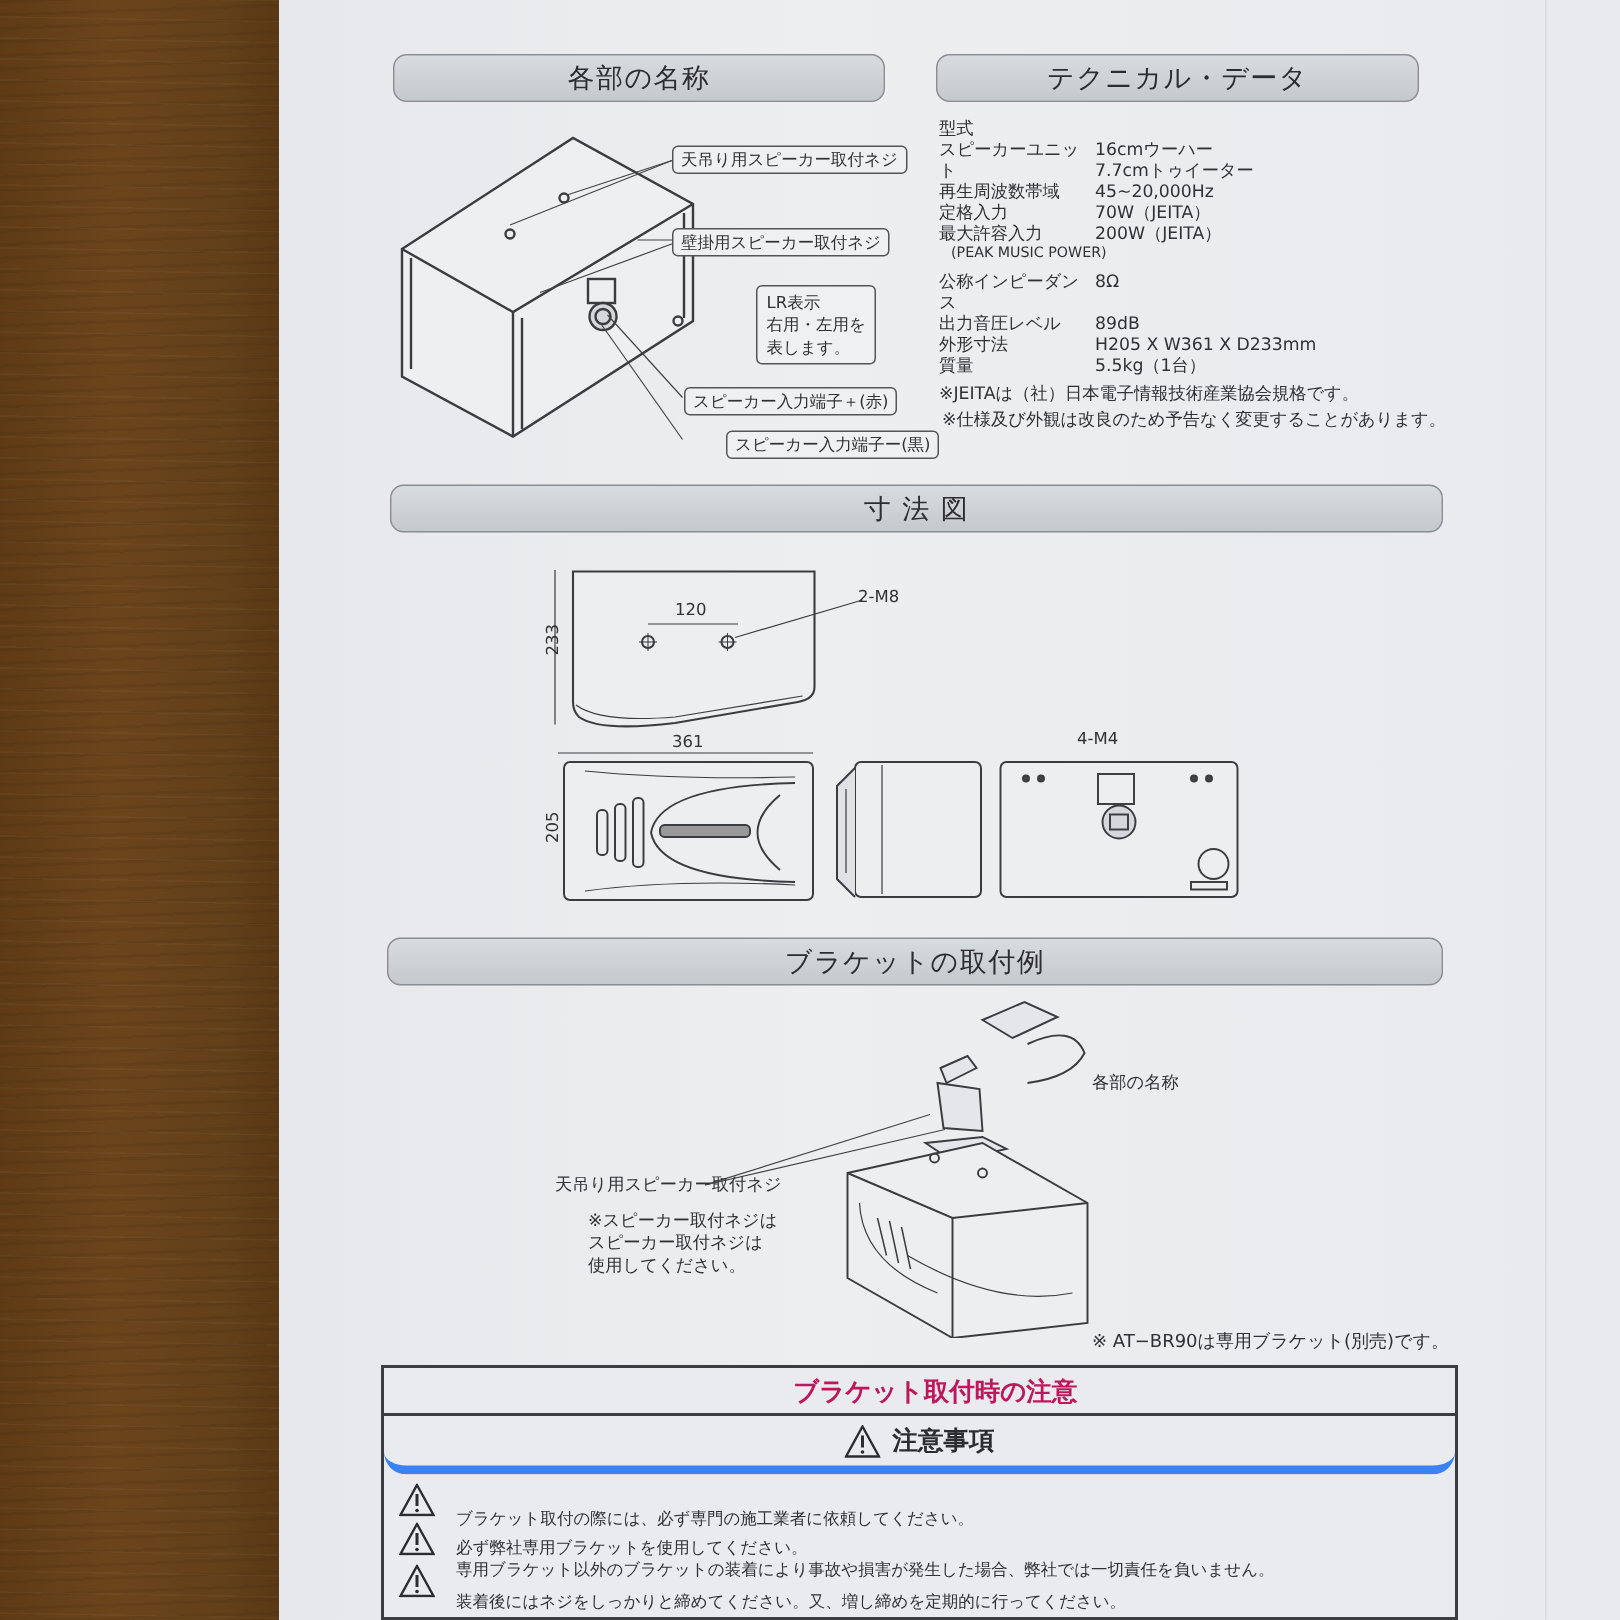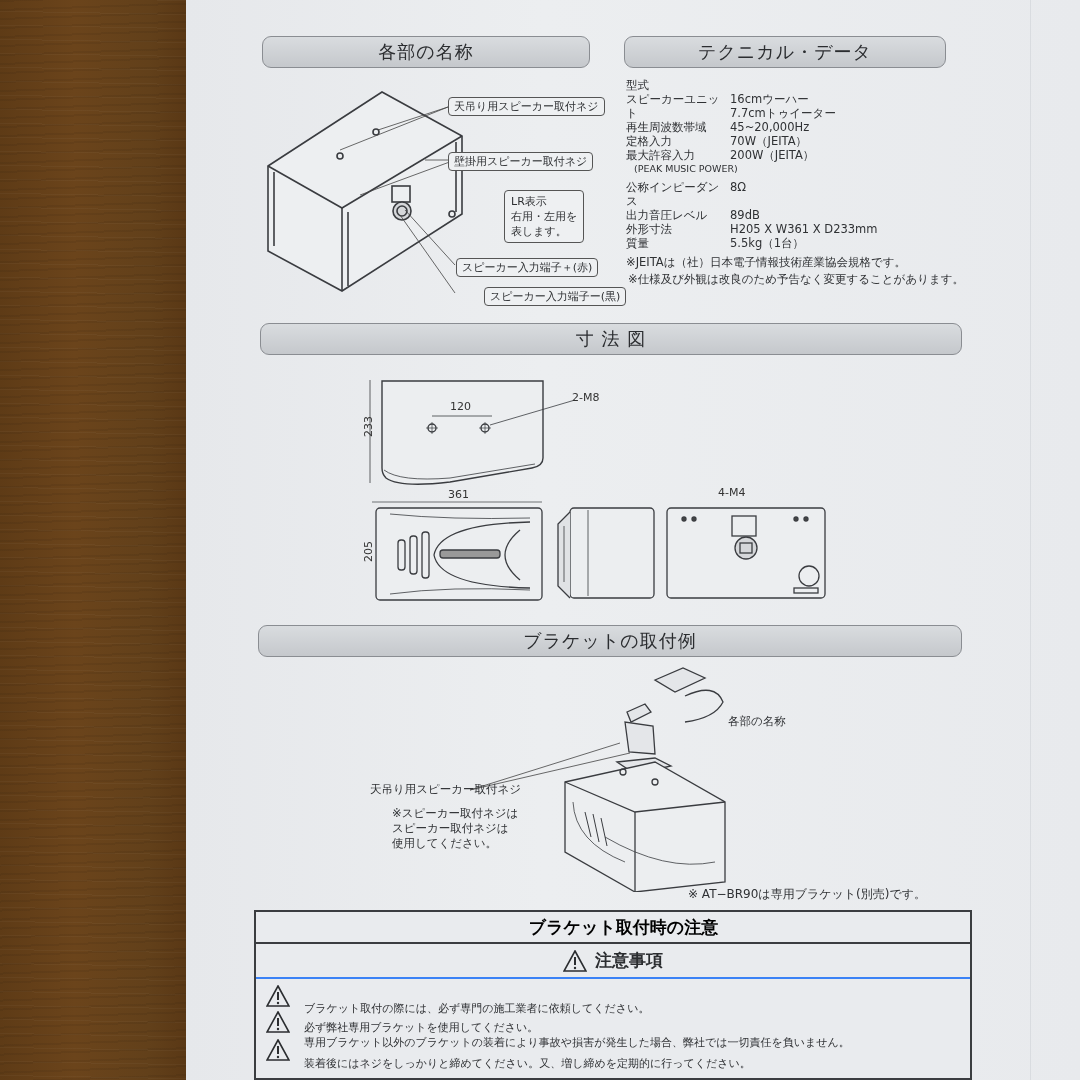--- a/index.html
+++ b/index.html
@@ -37,25 +37,25 @@
     position:absolute; border:1px solid #555; border-radius:4px; background:#eef0f2;
     font-size:11px; padding:1px 5px; white-space:nowrap; color:#2f3134;
   }
   .dim-text { position:absolute; font-size:11px; color:#333; }
   .caution-table {
     position:absolute; left:254px; top:910px; width:718px; height:170px;
     border:2px solid #3b3d40; box-sizing:border-box; background:#e9ebee;
   }
   .ct-head {
     height:30px; border-bottom:2px solid #3b3d40; display:flex; align-items:center; justify-content:center;
-    font-weight:bold; font-size:17px; color:#000000;padding-left:21px;
+    font-weight:bold; font-size:17px; color:#be185d;padding-left:21px;
   }
   .ct-sub {
-    height:33px; border-bottom:2px solid #3b82f6; display:flex; align-items:center; justify-content:center;
-    font-weight:bold; font-size:17px; color:#2b2d30; gap:8px;
+    height:33px; border-bottom:6px solid #3b82f6; display:flex; align-items:center; justify-content:center;
+    font-weight:bold; font-size:17px; color:#2b2d30; gap:8px;border-radius:15px;
   }
   .ct-body { padding:6px 10px; font-size:11px; line-height:15px; position:relative; }
   .ct-line { height:15px; padding-left:38px; white-space:nowrap; }
   .warn { position:absolute; left:10px; width:24px; height:22px; }
   svg { display:block; }
 </style>
 </head>
 <body>
 
 <div class="wood"></div>
@@ -228,21 +228,21 @@
   <line x1="0" y1="55" x2="160" y2="18"></line>
   <line x1="225" y1="-15" x2="250" y2="-15"></line>
 </svg>
 <div style="position:absolute;left:728px;top:714px;font-size:11.5px;">各部の名称</div>
 <div style="position:absolute;left:370px;top:782px;font-size:11.5px;">天吊り用スピーカー取付ネジ</div>
 <div style="position:absolute;left:392px;top:806px;font-size:11.5px;line-height:15px;">
   <div>※スピーカー取付ネジは</div>
   <div>スピーカー取付ネジは</div>
   <div>使用してください。</div>
 </div>
-<div style="position:absolute;left:688px;top:886px;font-size:12px;">※ AT−BR90は専用ブラケット(別売)です。</div>
+<div style="position:absolute;left:728px;top:886px;font-size:12px;">※ AT−BR90は専用ブラケット(別売)です。</div>
 
 <div class="caution-table">
   <div class="ct-head">ブラケット取付時の注意</div>
   <div class="ct-sub">
     <span>
       <svg width="24" height="22" viewBox="0 0 24 22">
           <path d="M12 1 L23 21 L1 21 Z" fill="none" stroke="#2b2d30" stroke-width="1.6"></path>
           <line x1="12" y1="7" x2="12" y2="15" stroke="#2b2d30" stroke-width="2"></line>
           <circle cx="12" cy="18" r="1.2" fill="#2b2d30"></circle>
         </svg>

